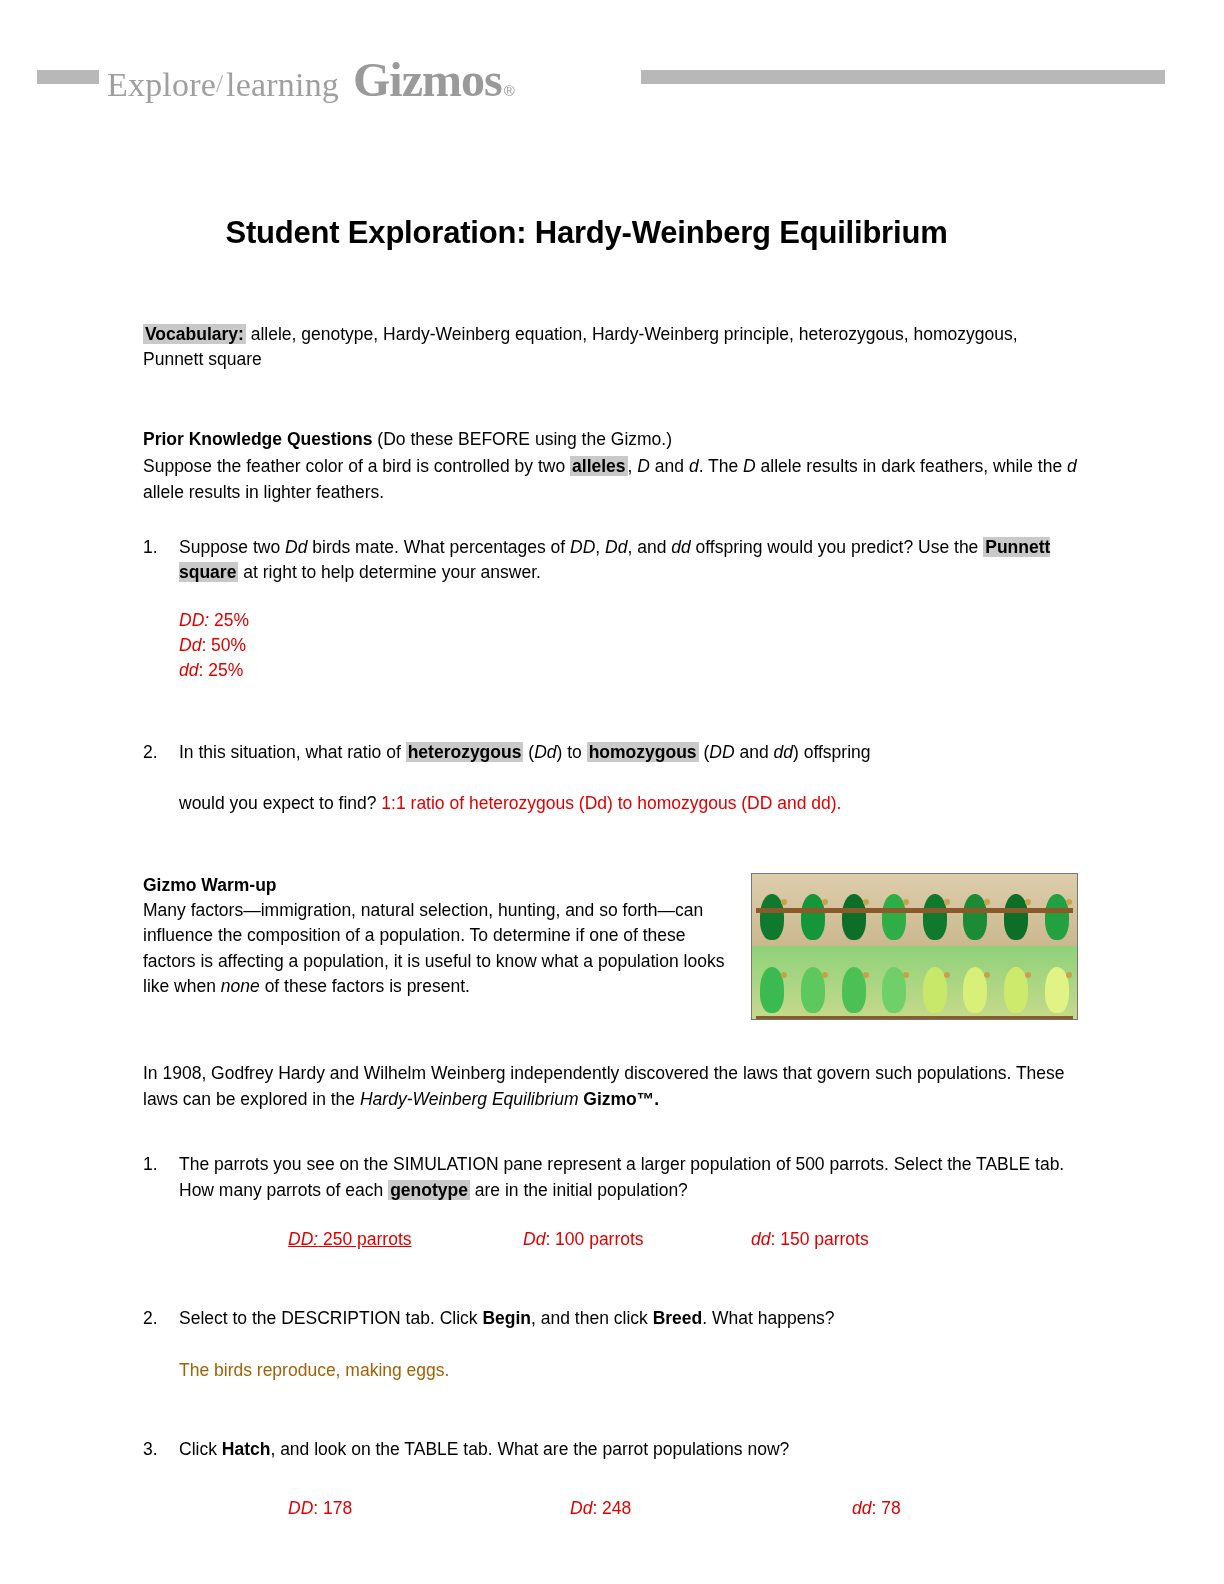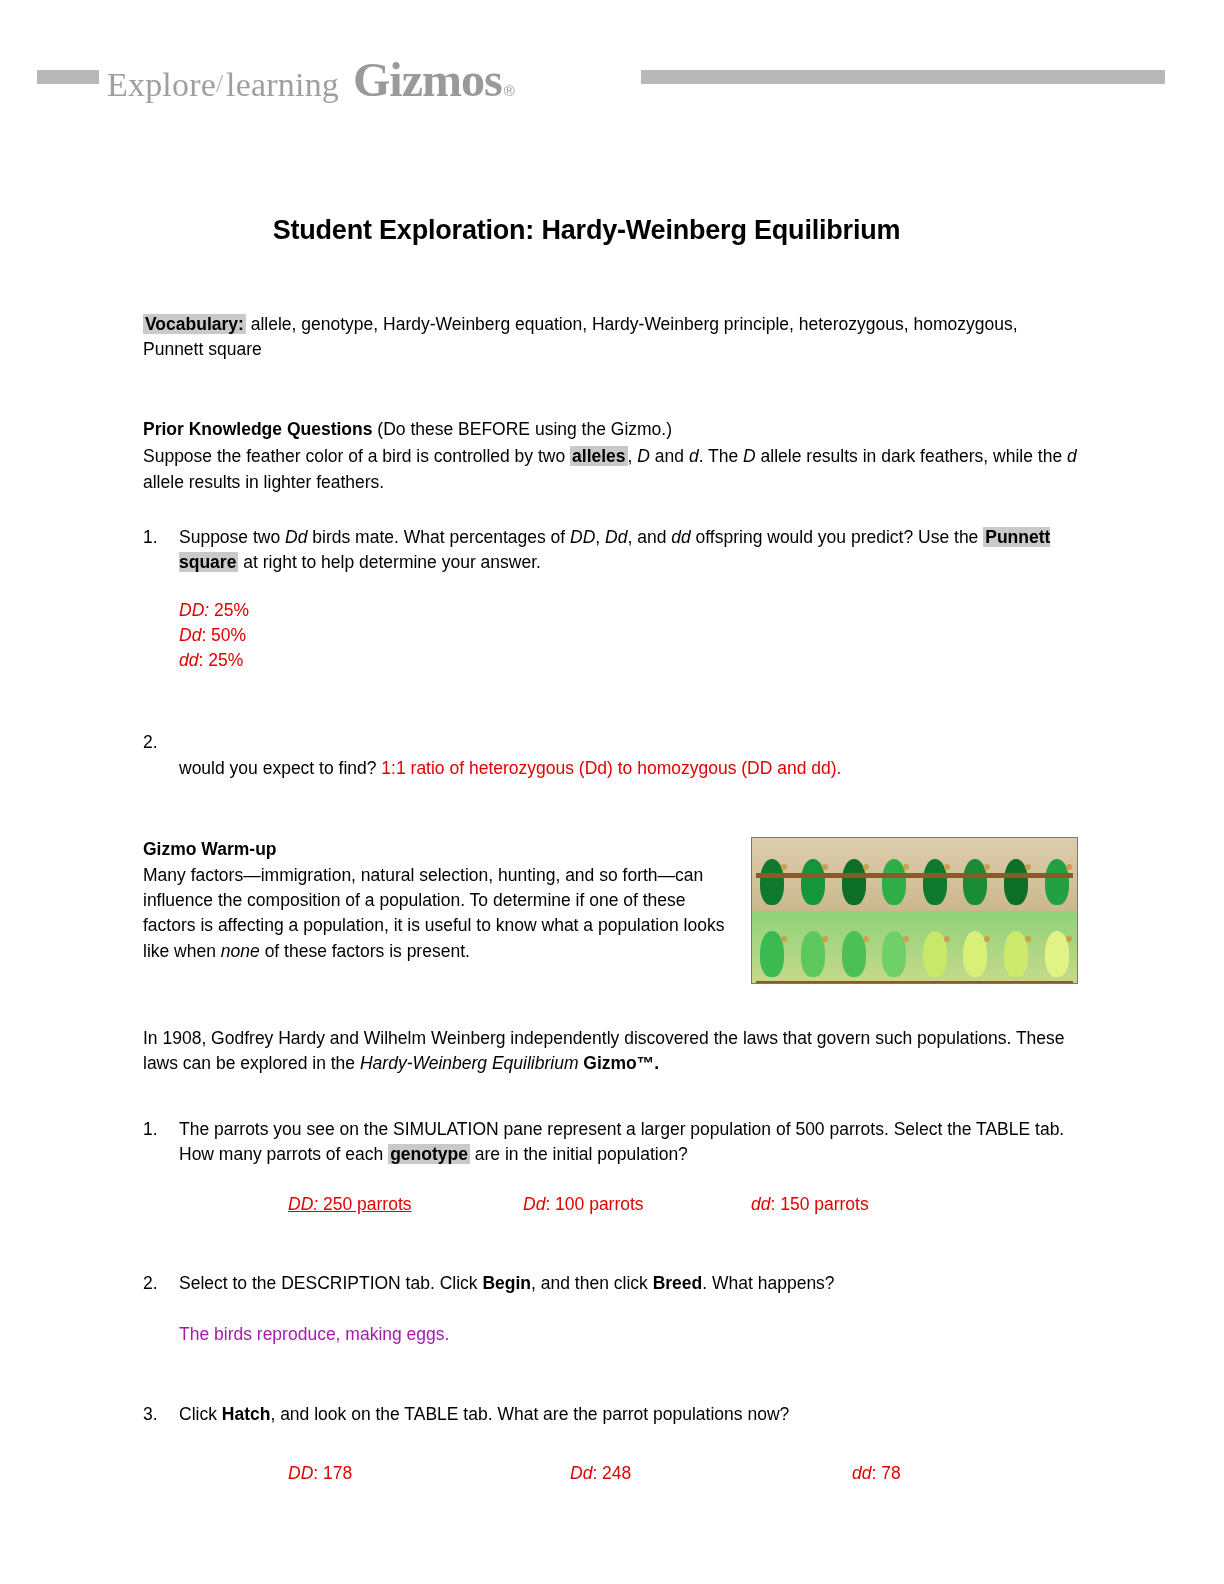--- a/index.html
+++ b/index.html
@@ -85,29 +85,29 @@
     left: 0;
     width: 1224px;
   }
 
   h1.title {
     position: absolute;
     top: 215px;
     left: 0;
     width: 1173px;
     text-align: center;
-    font-size: 27px;
+    font-size: 31px;
     font-weight: bold;
     margin: 0;
     letter-spacing: -0.2px;
   }
 
   .content {
     position: absolute;
-    top: 312px;
+    top: 322px;
     left: 143px;
     width: 935px;
     font-size: 17.5px;
     line-height: 1.45;
   }
 
   .hl {
     background: #c9c9c9;
     font-weight: bold;
     padding: 0 2px;
@@ -216,21 +216,21 @@
   .ans-center2 {
     display: flex;
     color: #e00000;
     margin-top: 34px;
     padding-left: 145px;
   }
   .ans-center2 .c1 { width: 282px; }
   .ans-center2 .c2 { width: 282px; }
 
   .ans-indent {
-    color: #a21caf;
+    color: #a16207;
     margin-top: 26px;
     padding-left: 36px;
   }
 </style>
 </head>
 <body>
 
 <div class="header">
   <div class="band-left"></div>
   <div class="band-right"></div>
@@ -273,20 +273,23 @@
       <div class="a1"><i>DD:</i><span> 25%</span></div>
       <div class="a2"><i>Dd</i><span>: 50%</span></div>
       <div><i>dd</i><span>: 25%</span></div>
     </div>
 
     <div class="spacer-lg"></div>
 
     <div class="qrow">
       <div class="qnum">2.</div>
       <div class="qtext">
+        <div>
+          <span>In this situation, what ratio of </span><span class="hl">heterozygous</span><span> (</span><i>Dd</i><span>) to </span><span class="hl">homozygous</span><span> (</span><i>DD</i><span> and </span><i>dd</i><span>) offspring</span>
+        </div>
         <div style="margin-top:26px;">
           <span>would you expect to find? </span><span class="answer">1:1 ratio of heterozygous (Dd) to homozygous (DD and dd).</span>
         </div>
       </div>
     </div>
 
     <div class="spacer-lg"></div>
 
     <div class="warmup-wrap">
       <div class="parrot-img">

